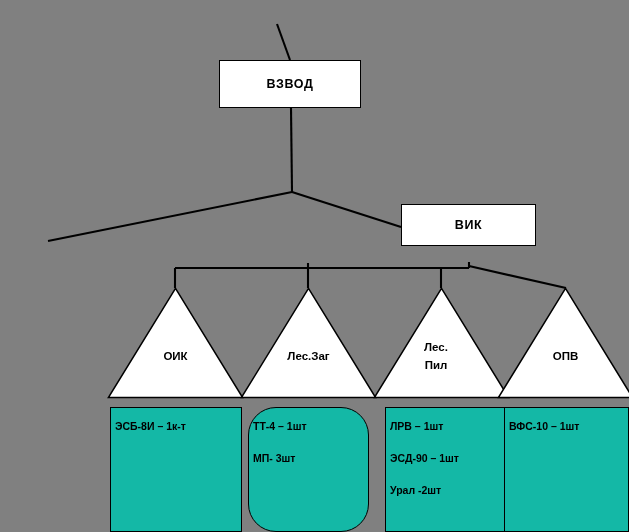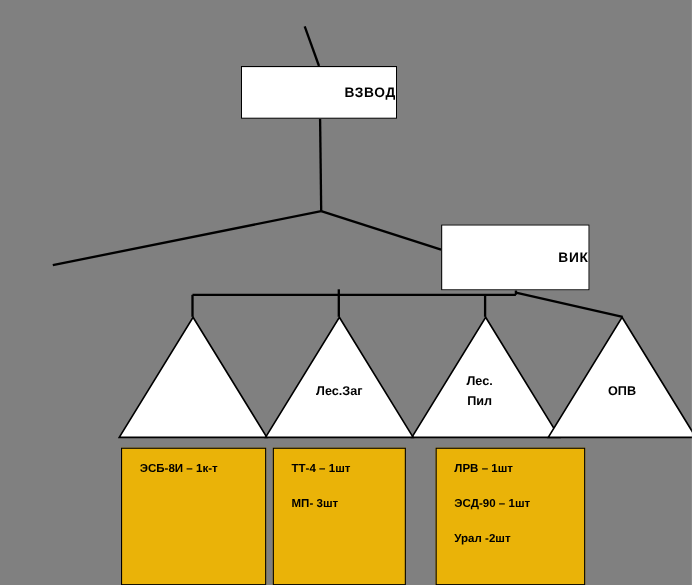--- a/index.html
+++ b/index.html
@@ -25,21 +25,21 @@
     height: 532px;
     pointer-events: none;
   }
   .node-box {
     position: absolute;
     background: #ffffff;
     border: 1.6px solid #000000;
     box-sizing: border-box;
     display: flex;
     align-items: center;
-    justify-content: flex-end;
+    justify-content: center;
   }
   .node-label {
     font-family: "Liberation Sans", sans-serif;
     font-weight: bold;
     font-size: 12.5px;
     color: #000000;
     letter-spacing: 0.6px;
     text-align: center;
     line-height: 1.15;
   }
@@ -58,24 +58,24 @@
     font-weight: bold;
     font-size: 11.5px;
     color: #000000;
     text-align: center;
     line-height: 1.55;
     white-space: pre-line;
     pointer-events: none;
   }
   .equip-box {
     position: absolute;
-    background: #eab308;
+    background: #14b8a6;
     border: 1.5px solid #000000;
     box-sizing: border-box;
-    padding: 12px 0 0 16px;
+    padding: 12px 0 0 4px;
   }
   .equip-line {
     font-family: "Liberation Sans", sans-serif;
     font-weight: bold;
     font-size: 10.5px;
     color: #000000;
     margin-bottom: 20px;
     white-space: nowrap;
   }
 </style>
@@ -96,28 +96,29 @@
       <line x1="308" y1="263" x2="308" y2="288"></line>
       <line x1="441" y1="268" x2="441" y2="288"></line>
       <line x1="469" y1="266" x2="566" y2="288"></line>
     </g>
   </svg>
 
   <div class="node-box" style="left:219px; top:60px; width:142px; height:48px;">
     <span class="node-label">ВЗВОД</span>
   </div>
 
-  <div class="node-box" style="left:401px; top:204px; width:135px; height:60px;">
+  <div class="node-box" style="left:401px; top:204px; width:135px; height:42px;">
     <span class="node-label">ВИК</span>
   </div>
 
   <div class="tri-wrap" style="left:107px; top:287px; width:137px; height:112px;">
     <svg width="137" height="112" viewBox="0 0 137 112">
       <polygon points="68.5,1.4 135.6,110.6 1.4,110.6" fill="#ffffff" stroke="#000000" stroke-width="1.5"></polygon>
     </svg>
+    <span class="tri-label" style="left:0px; top:61px; width:137px;">ОИК</span>
   </div>
 
   <div class="tri-wrap" style="left:373px; top:287px; width:137px; height:112px;">
     <svg width="137" height="112" viewBox="0 0 137 112">
       <polygon points="68.5,1.4 135.6,110.6 1.4,110.6" fill="#ffffff" stroke="#000000" stroke-width="1.5"></polygon>
     </svg>
     <span class="tri-label" style="left:0px; top:52px; width:126px;">Лес.
 Пил</span>
   </div>
 
@@ -132,25 +133,28 @@
     <svg width="137" height="112" viewBox="0 0 137 112">
       <polygon points="68.5,1.4 135.6,110.6 1.4,110.6" fill="#ffffff" stroke="#000000" stroke-width="1.5"></polygon>
     </svg>
     <span class="tri-label" style="left:0px; top:61px; width:137px;">ОПВ</span>
   </div>
 
   <div class="equip-box" style="left:110px; top:407px; width:132px; height:125px;">
     <div class="equip-line">ЭСБ-8И – 1к-т</div>
   </div>
 
-  <div class="equip-box" style="left:248px; top:407px; width:121px; height:125px;">
+  <div class="equip-box" style="left:248px; top:407px; width:121px; height:125px;border-radius:28px;">
     <div class="equip-line">ТТ-4 – 1шт</div>
     <div class="equip-line">МП- 3шт</div>
   </div>
 
-  <div class="equip-box" style="left:396px; top:407px; width:136px; height:125px;">
+  <div class="equip-box" style="left:385px; top:407px; width:123px; height:125px;">
     <div class="equip-line">ЛРВ – 1шт</div>
     <div class="equip-line">ЭСД-90 – 1шт</div>
     <div class="equip-line">Урал -2шт</div>
   </div>
 
+  <div class="equip-box" style="left:504px; top:407px; width:125px; height:125px;">
+    <div class="equip-line">ВФС-10 – 1шт</div>
+  </div>
 
 </div>
 
 </body></html>

